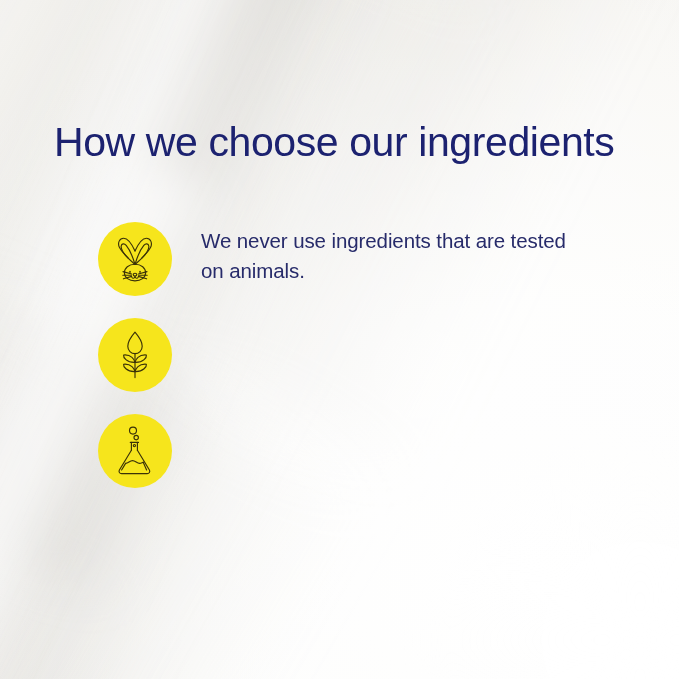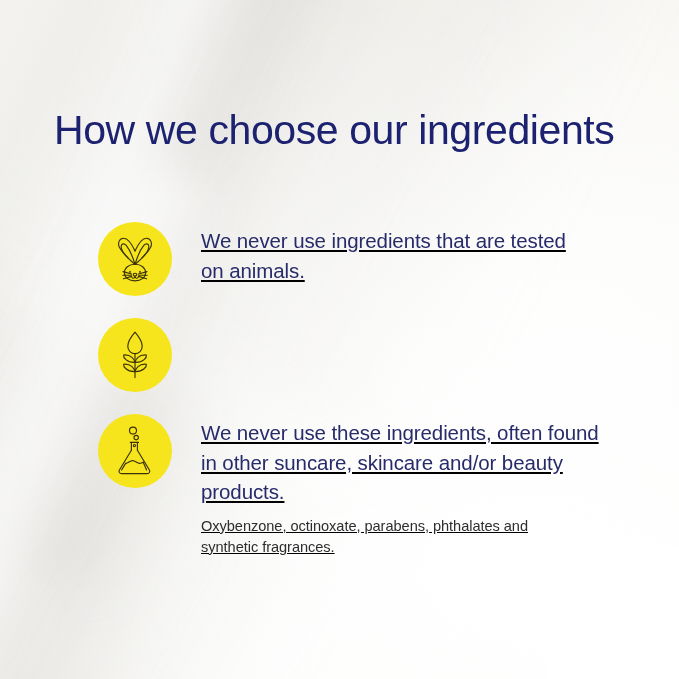--- a/index.html
+++ b/index.html
@@ -122,35 +122,34 @@
 
   
   .content {
     position: absolute;
     inset: 0;
   }
 
   .heading {
     position: absolute;
     left: 54px;
-    top: 108px;
+    top: 120px;
     font-size: 41px;
     line-height: 1.12;
     font-weight: 400;
     letter-spacing: -0.4px;
     color: #1c2270;
     white-space: nowrap;
   }
 
   .rows {
     position: absolute;
     left: 98px;
     top: 222px;
     width: 540px;
-    text-decoration: underline;
   }
 
   .row {
     position: relative;
     display: flex;
     align-items: flex-start;
   }
   .row-1 { margin-bottom: 22px; }
   .row-2 { margin-bottom: 22px; }
 
@@ -294,21 +293,17 @@
 
               <path d="M17.4 24.2 L5.4 44.0 C4.4 45.7 5.6 47.6 7.6 47.6 L33.2 47.6 C35.2 47.6 36.4 45.7 35.4 44.0 L23.4 24.2"></path>
 
               <path d="M11.6 37.4 C14.4 37.4 15.6 34.6 18.5 34.6 C21.5 34.6 22.8 37.4 25.6 37.4 C27.1 37.4 28.0 36.6 29.2 36.2"></path>
 
               <path d="M11.6 37.4 L7.6 44.0"></path>
               <path d="M29.2 36.2 L32.6 44.0"></path>
             </svg>
           </span>
         </div>
-        <div class="row-text">
-          <div class="row-title">We never use these ingredients, often found in other suncare, skincare and/or beauty products.</div>
-          <div class="row-sub">Oxybenzone, octinoxate, parabens, phthalates and synthetic fragrances.</div>
-        </div>
       </div>
 
     </div>
   </div>
 </div>
 
 </body></html>

